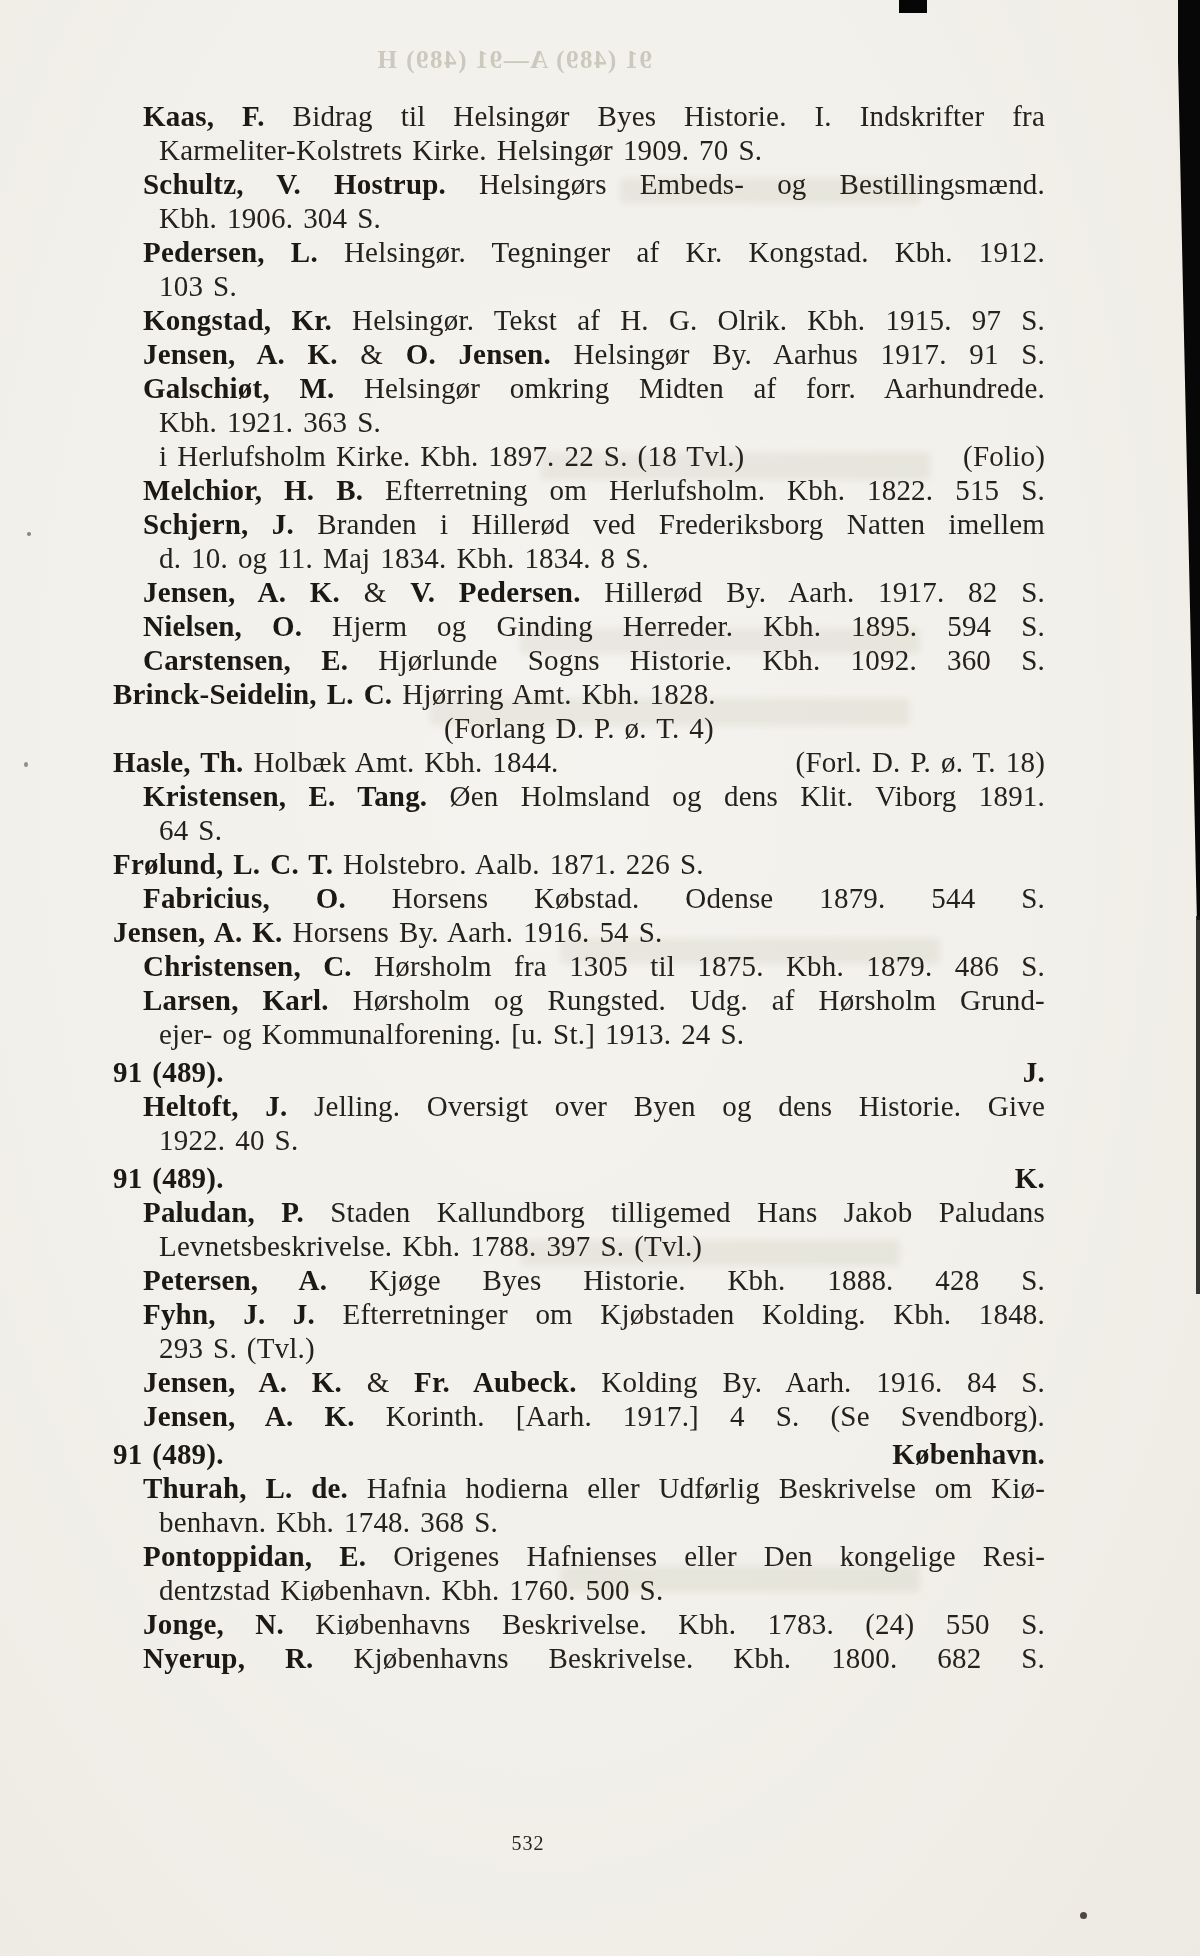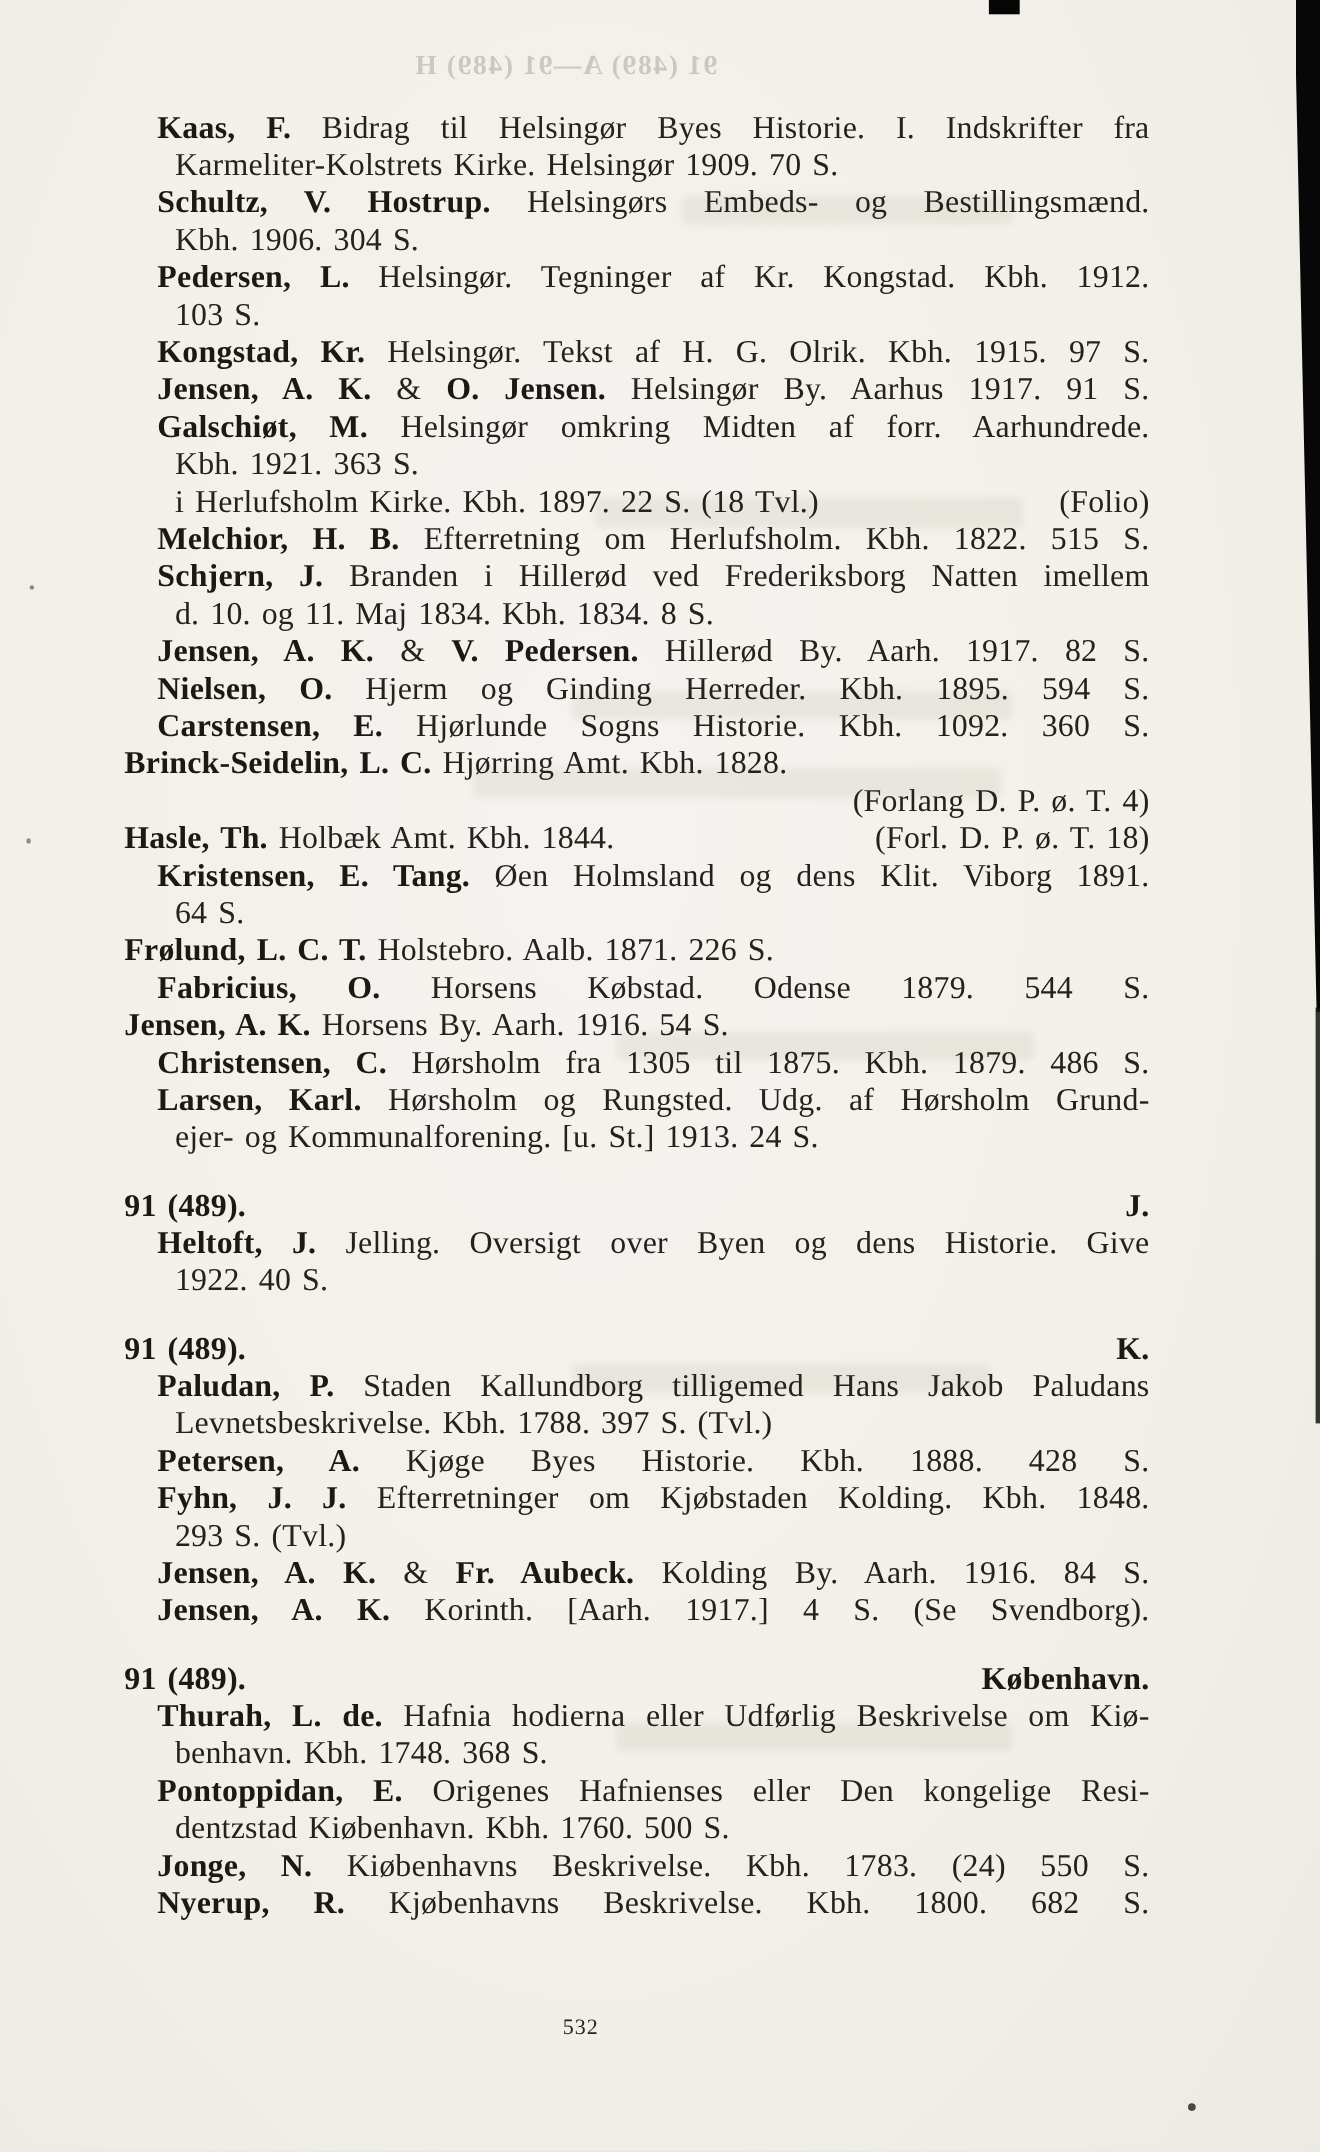--- a/index.html
+++ b/index.html
@@ -18,22 +18,22 @@
     font-size:29px; line-height:34px; color:#25221c;
     word-spacing:2.5px; letter-spacing:0.2px;
   }
   .line { min-height:34px; white-space:normal; }
   .line .b { font-weight:bold; color:#1c1914; }
   .line.justify { text-align:justify; text-align-last:justify;margin-left:30px; }
   .line.continuation { padding-left:46px; }
   .line.flex { display:flex; justify-content:space-between; align-items:flex-start; }
   .line.flex .left { flex:0 1 auto; }
   .line.flex .right { flex:0 0 auto; padding-left:20px; }
-  .line.rightonly { text-align:right; }
-  .line.heading { margin-top:28px; }
+  .line.rightonly { text-align:center; }
+  .line.heading { margin-top:4px; }
   
   .page-number {
     position:absolute; top:1832px; left:113px; width:830px;
     text-align:center; font-size:20px; color:#26231d; letter-spacing:1px;
   }
   
   .ghost-header {
     position:absolute; left:112px; top:46px; width:540px; height:32px;
     transform:scaleX(-1);
     color:#b3ae9f; opacity:.6; filter:blur(.6px);

